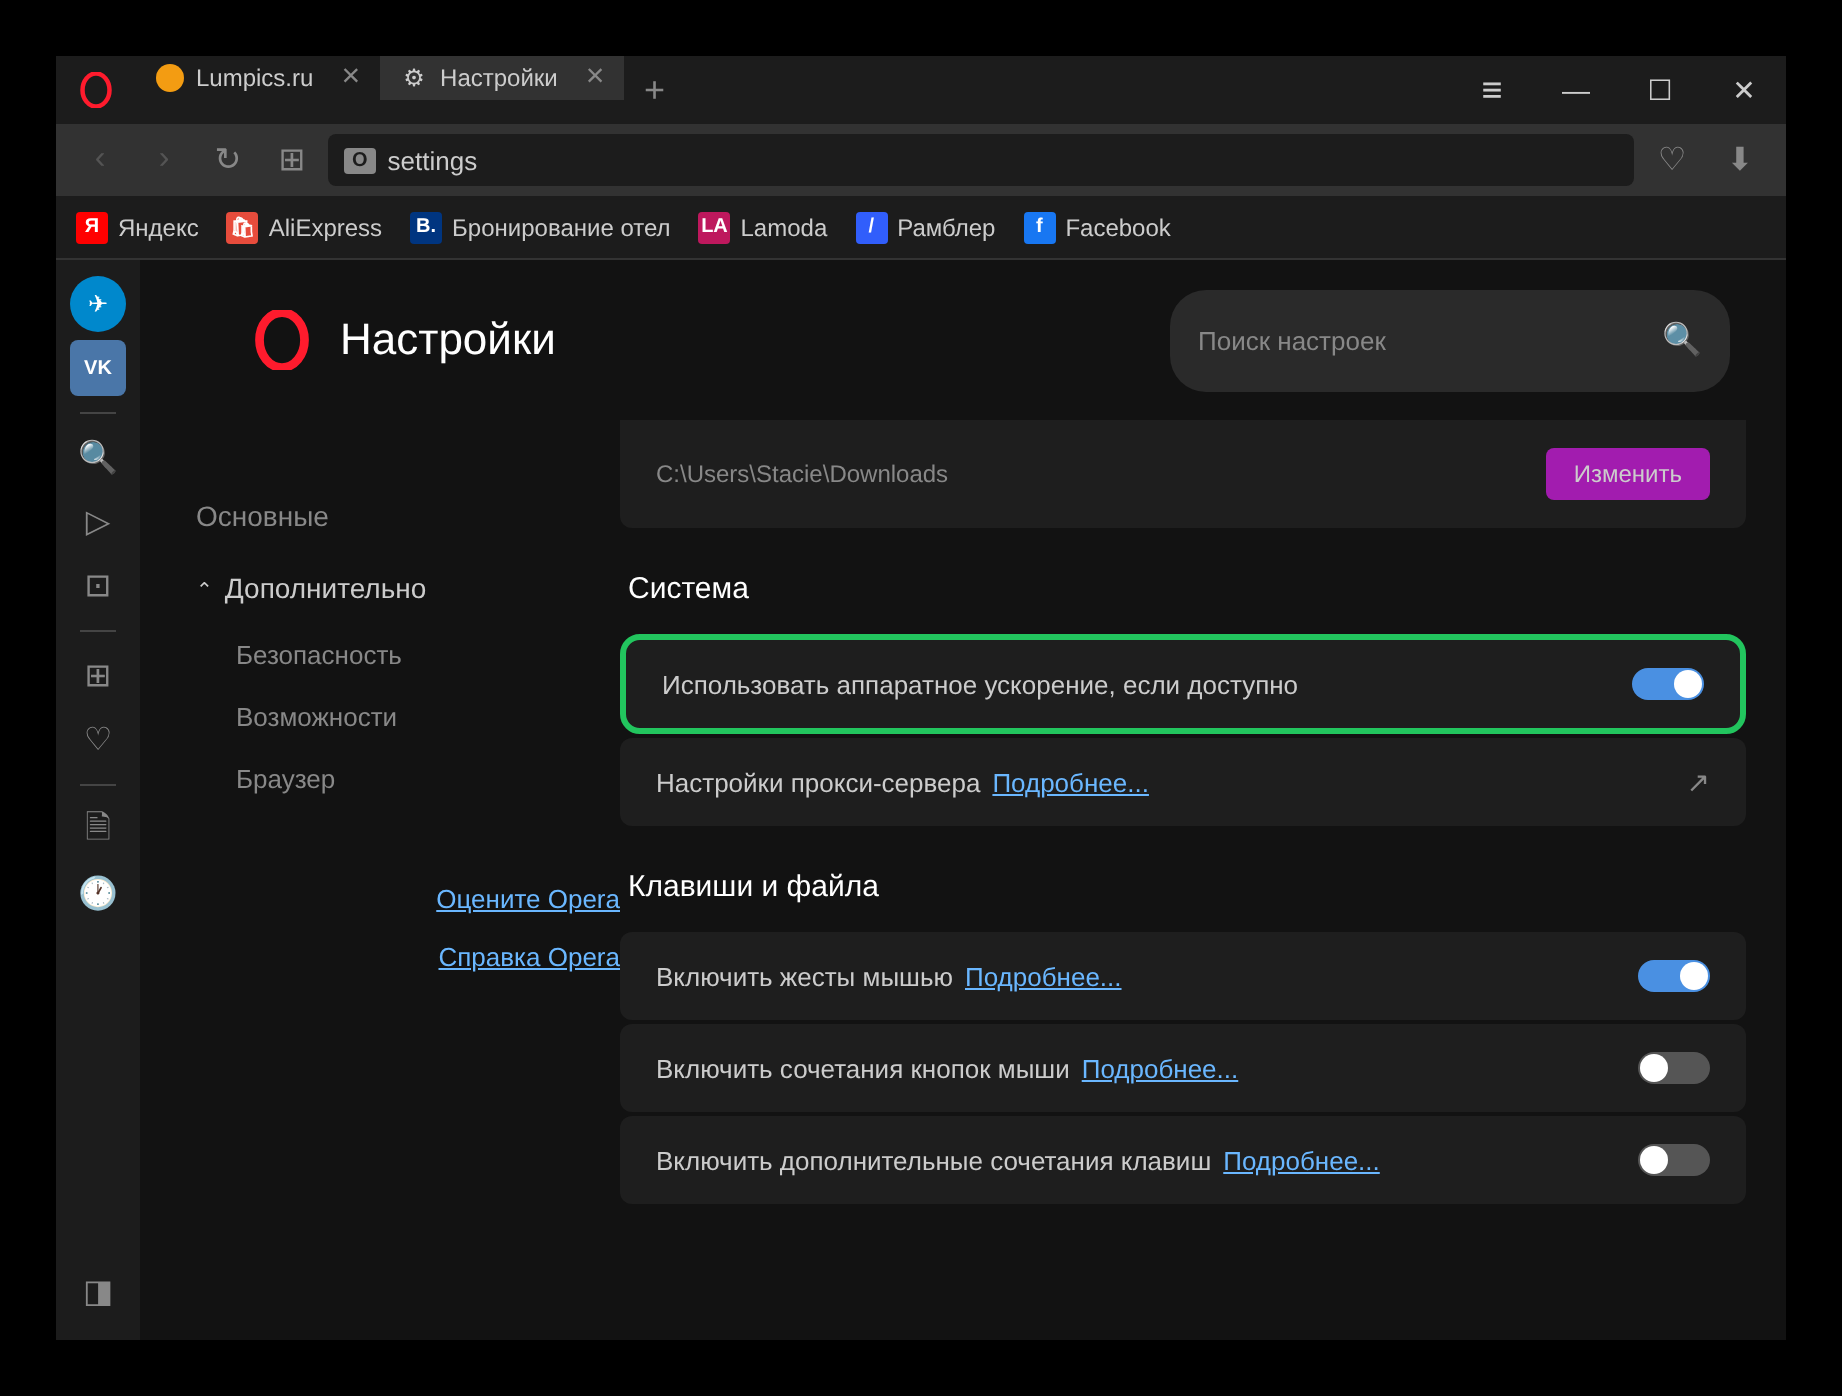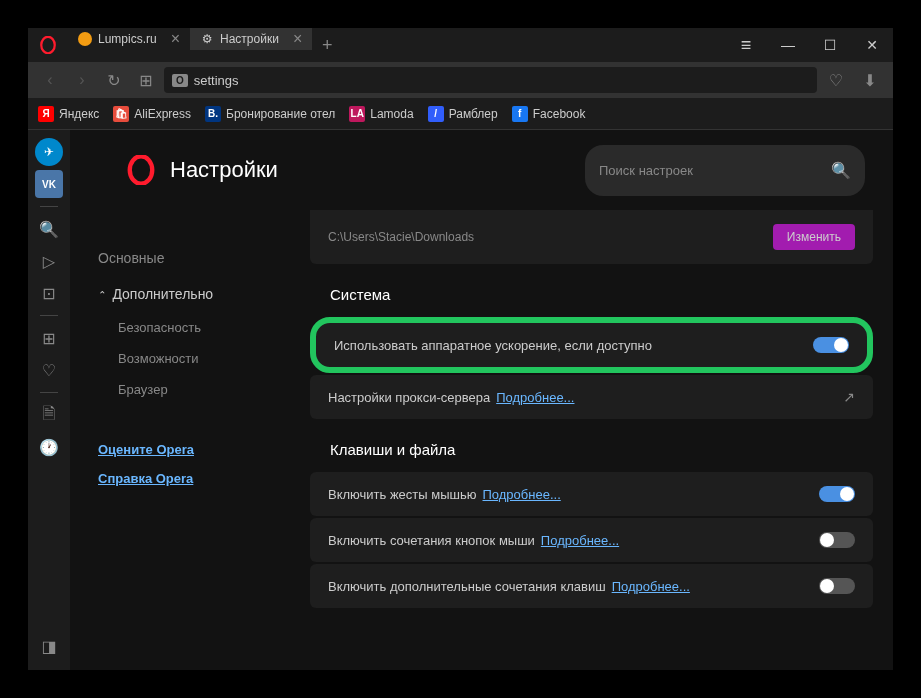--- a/index.html
+++ b/index.html
@@ -38,28 +38,28 @@
 .settings-title-wrap { display: flex; align-items: center; gap: 14px; }
 .settings-title { color: #fff; font-size: 22px; font-weight: 400; }
 .search-box { margin-left: auto; width: 280px; height: 51px; background: #2a2a2a; border-radius: 18px; display: flex; align-items: center; padding: 0 14px; gap: 8px; }
 .search-box input { flex: 1; background: transparent; border: none; color: #ccc; font-size: 13px; outline: none; }
 .search-box input::placeholder { color: #888; }
 .settings-body { display: flex; flex: 1; margin-top: 80px; }
 .settings-nav { width: 240px; padding: 30px 0 16px 28px; }
 .nav-item { color: #888; font-size: 14px; padding: 10px 0; cursor: pointer; }
 .nav-item.active { color: #ccc; font-weight: 500; display: flex; align-items: center; gap: 6px; }
 .nav-subitem { color: #888; font-size: 13px; padding: 8px 0 8px 20px; cursor: pointer; }
-.nav-link { color: #6ab7ff; font-size: 13px; text-decoration: underline; padding: 7px 0; cursor: pointer; display: block; font-weight: 700; }
+.nav-link { color: #6ab7ff; font-size: 13px; text-decoration: underline; padding: 7px 0; cursor: pointer; display: block; font-weight: 400; text-align: right; }
 .nav-link:first-of-type { margin-top: 30px; }
 .settings-main { flex: 1; padding: 0 20px 0 0; overflow-y: auto; }
 .setting-row { background: #1e1e1e; border-radius: 6px; padding: 14px 18px; margin-bottom: 2px; display: flex; align-items: center; color: #ccc; font-size: 13px; position: relative; }
-.setting-row.highlighted { border: 6px solid #22c55e; border-radius: 20px; }
+.setting-row.highlighted { border: 3px solid #22c55e; border-radius: 10px; }
 .setting-path { color: #888; font-size: 12px; }
 .setting-btn { margin-left: auto; background: #a21caf; color: #ccc; border: none; padding: 6px 14px; border-radius: 4px; font-size: 12px; cursor: pointer; }
-.section-title { color: #fff; font-size: 15px; font-weight: 500; margin: 22px 0 14px 20px; }
+.section-title { color: #fff; font-size: 15px; font-weight: 500; margin: 22px 0 14px 4px; }
 .toggle { margin-left: auto; width: 36px; height: 16px; background: #555; border-radius: 10px; position: relative; cursor: pointer; }
 .toggle.on { background: #4a90e2; }
 .toggle-knob { position: absolute; width: 14px; height: 14px; background: #fff; border-radius: 50%; top: 1px; left: 1px; transition: left 0.2s; }
 .toggle.on .toggle-knob { left: 21px; }
 .link-inline { color: #6ab7ff; text-decoration: underline; margin-left: 6px; cursor: pointer; }
 .ext-icon { margin-left: auto; color: #888; font-size: 14px; }
 .chevron { display: inline-block; transform: rotate(180deg); font-size: 10px; }
 </style>
 </head>
 <body>

